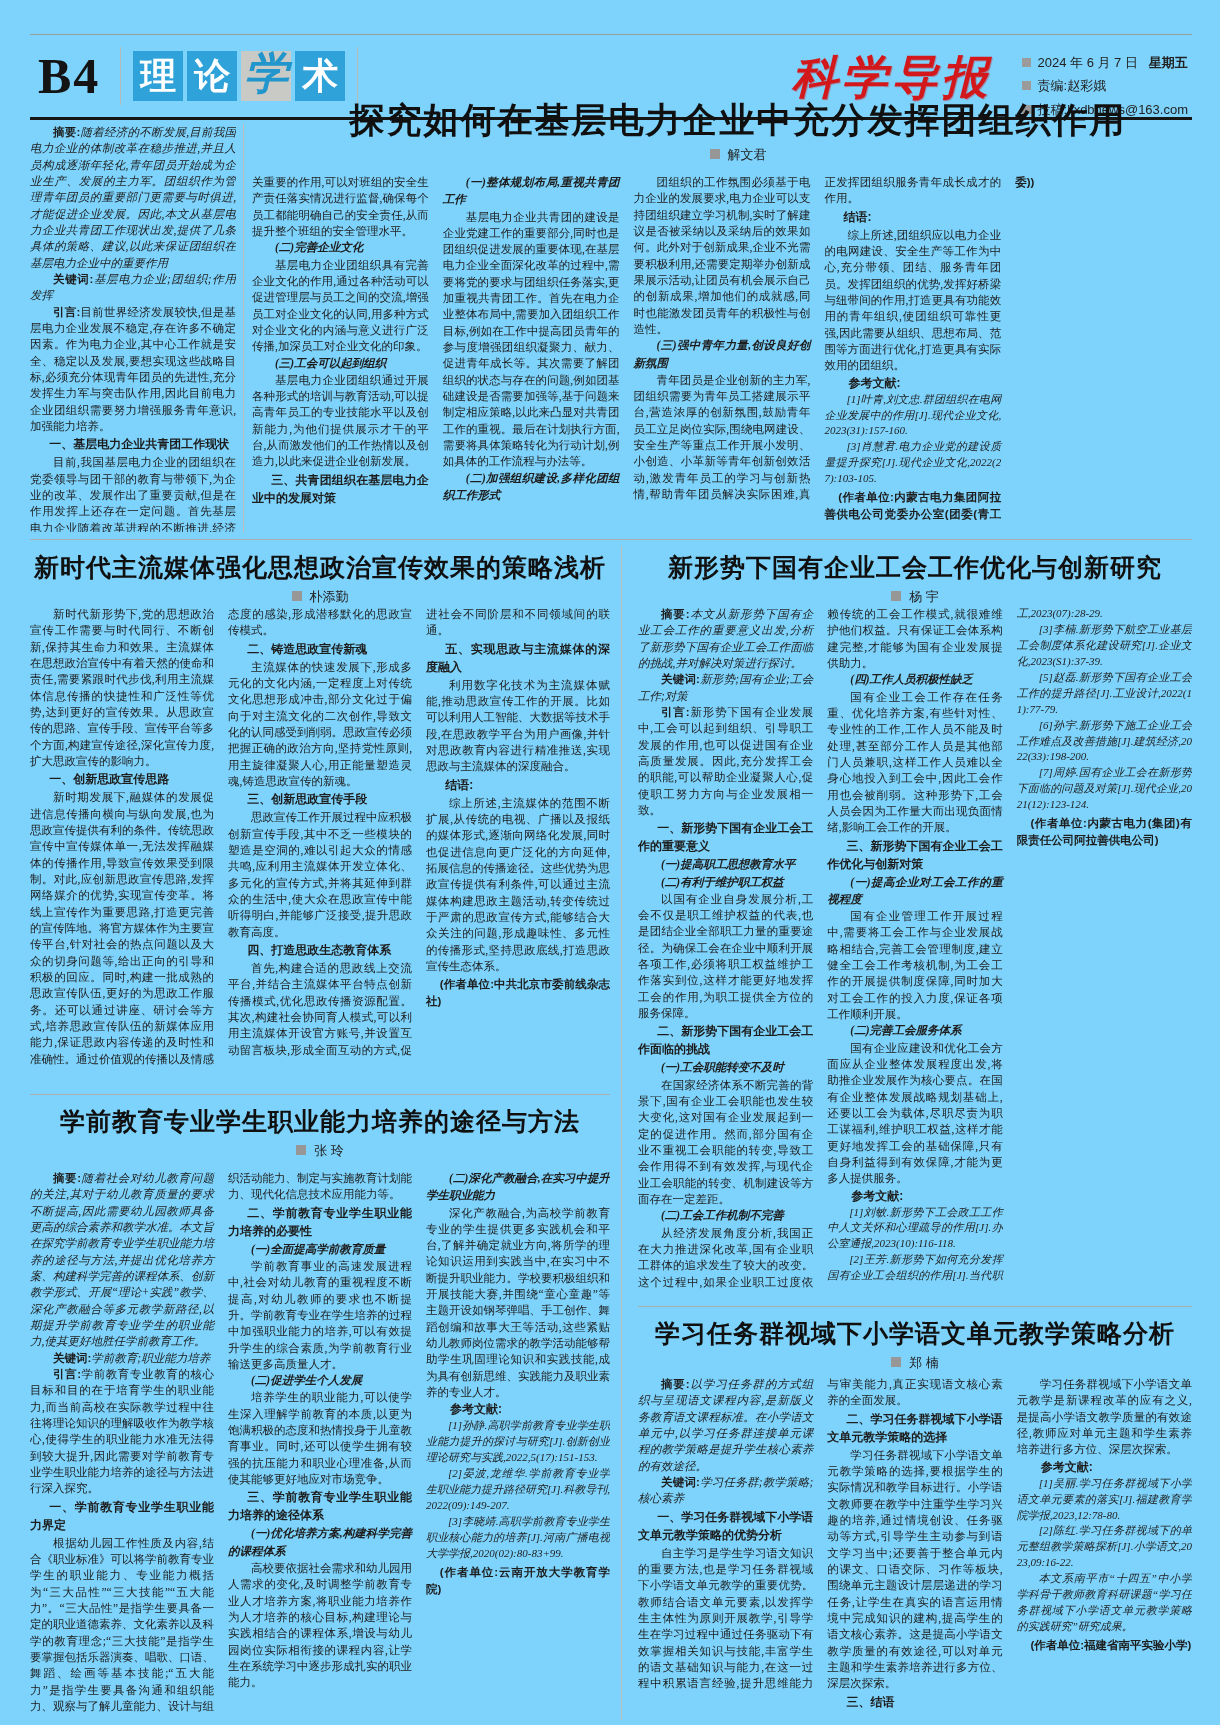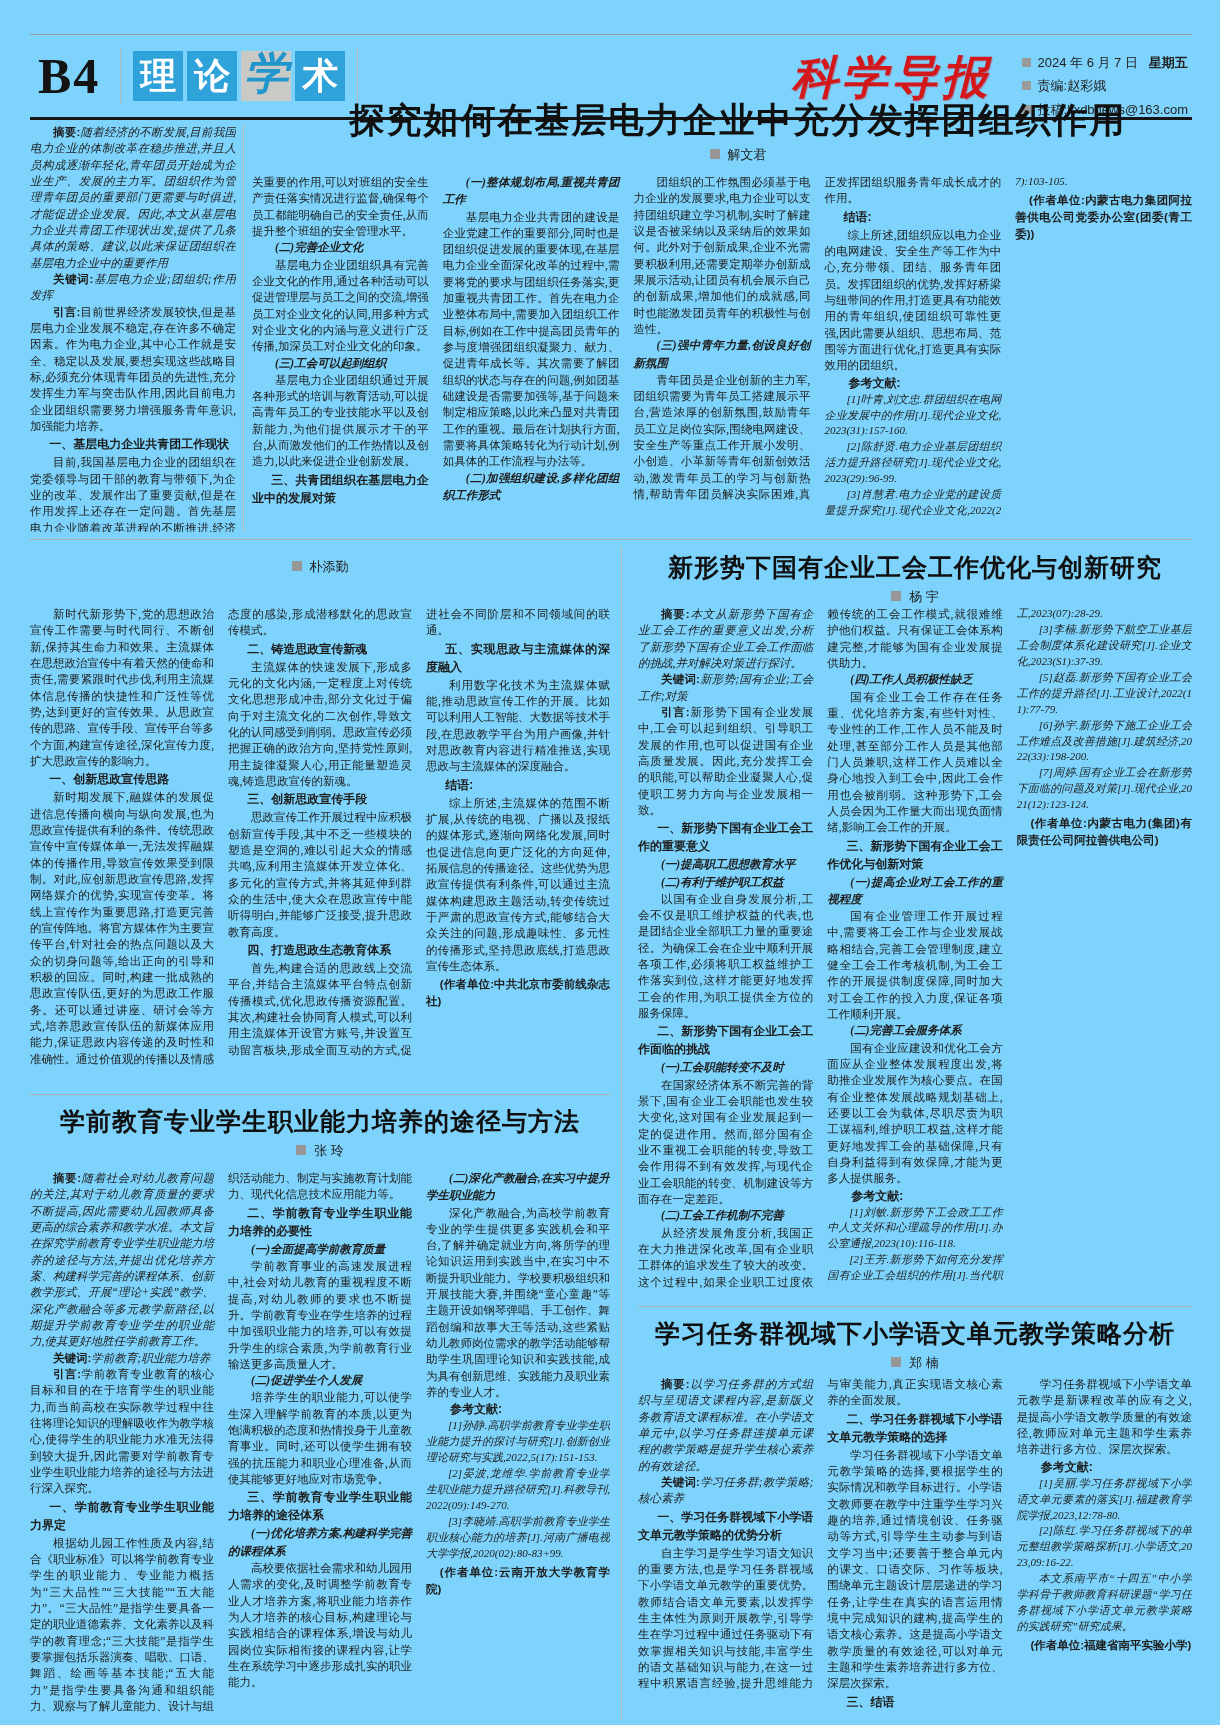--- a/index.html
+++ b/index.html
@@ -104,29 +104,29 @@
       <div class="sub-h">(一)整体规划布局,重视共青团工作</div>
       <p class="bp">基层电力企业共青团的建设是企业党建工作的重要部分,同时也是团组织促进发展的重要体现,在基层电力企业全面深化改革的过程中,需要将党的要求与团组织任务落实,更加重视共青团工作。首先在电力企业整体布局中,需要加入团组织工作目标,例如在工作中提高团员青年的参与度增强团组织凝聚力、献力、促进青年成长等。其次需要了解团组织的状态与存在的问题,例如团基础建设是否需要加强等,基于问题来制定相应策略,以此来凸显对共青团工作的重视。最后在计划执行方面,需要将具体策略转化为行动计划,例如具体的工作流程与办法等。</p>
       <div class="sub-h">(二)加强组织建设,多样化团组织工作形式</div>
       <p class="bp">团组织的工作氛围必须基于电力企业的发展要求,电力企业可以支持团组织建立学习机制,实时了解建议是否被采纳以及采纳后的效果如何。此外对于创新成果,企业不光需要积极利用,还需要定期举办创新成果展示活动,让团员有机会展示自己的创新成果,增加他们的成就感,同时也能激发团员青年的积极性与创造性。</p>
       <div class="sub-h">(三)强中青年力量,创设良好创新氛围</div>
       <p class="bp">青年团员是企业创新的主力军,团组织需要为青年员工搭建展示平台,营造浓厚的创新氛围,鼓励青年员工立足岗位实际,围绕电网建设、安全生产等重点工作开展小发明、小创造、小革新等青年创新创效活动,激发青年员工的学习与创新热情,帮助青年团员解决实际困难,真正发挥团组织服务青年成长成才的作用。</p>
       <div class="sec-h">结语:</div>
       <p class="bp">综上所述,团组织应以电力企业的电网建设、安全生产等工作为中心,充分带领、团结、服务青年团员。发挥团组织的优势,发挥好桥梁与纽带间的作用,打造更具有功能效用的青年组织,使团组织可靠性更强,因此需要从组织、思想布局、范围等方面进行优化,打造更具有实际效用的团组织。</p>
       <div class="refh">参考文献:</div>
       <p class="ref">[1]叶青,刘文忠.群团组织在电网企业发展中的作用[J].现代企业文化,2023(31):157-160.</p>
-      <p class="ref">[2]陈舒贤.电力企业基层团组织活力提升路径研究[J].现代企业文化,2023(29):96-99.</p>
       <p class="ref">[3]肖慧君.电力企业党的建设质量提升探究[J].现代企业文化,2022(27):103-105.</p>
       <p class="au">(作者单位:内蒙古电力集团阿拉善供电公司党委办公室(团委(青工委))</p>
     </div>
 
   <div id="band1-div" class="hdiv"></div>
   <div id="mid-vrule" class="vdiv"></div>
 
   <div id="a2-head">
+    <h2 class="head-md">新时代主流媒体强化思想政治宣传效果的策略浅析</h2>
     <div class="byline"><span class="sq"></span><span>朴添勤</span></div>
   </div>
   <div id="a2-body" class="flow cols c3">
       <p class="bp">新时代新形势下,党的思想政治宣传工作需要与时代同行、不断创新,保持其生命力和效果。主流媒体在思想政治宣传中有着天然的使命和责任,需要紧跟时代步伐,利用主流媒体信息传播的快捷性和广泛性等优势,达到更好的宣传效果。从思政宣传的思路、宣传手段、宣传平台等多个方面,构建宣传途径,深化宣传力度,扩大思政宣传的影响力。</p>
       <div class="sec-h">一、创新思政宣传思路</div>
       <p class="bp">新时期发展下,融媒体的发展促进信息传播向横向与纵向发展,也为思政宣传提供有利的条件。传统思政宣传中宣传媒体单一,无法发挥融媒体的传播作用,导致宣传效果受到限制。对此,应创新思政宣传思路,发挥网络媒介的优势,实现宣传变革。将线上宣传作为重要思路,打造更完善的宣传阵地。将官方媒体作为主要宣传平台,针对社会的热点问题以及大众的切身问题等,给出正向的引导和积极的回应。同时,构建一批成熟的思政宣传队伍,更好的为思政工作服务。还可以通过讲座、研讨会等方式,培养思政宣传队伍的新媒体应用能力,保证思政内容传递的及时性和准确性。通过价值观的传播以及情感态度的感染,形成潜移默化的思政宣传模式。</p>
       <div class="sec-h">二、铸造思政宣传新魂</div>
       <p class="bp">主流媒体的快速发展下,形成多元化的文化内涵,一定程度上对传统文化思想形成冲击,部分文化过于偏向于对主流文化的二次创作,导致文化的认同感受到削弱。思政宣传必须把握正确的政治方向,坚持党性原则,用主旋律凝聚人心,用正能量塑造灵魂,铸造思政宣传的新魂。</p>
       <div class="sec-h">三、创新思政宣传手段</div>
       <p class="bp">思政宣传工作开展过程中应积极创新宣传手段,其中不乏一些模块的塑造是空洞的,难以引起大众的情感共鸣,应利用主流媒体开发立体化、多元化的宣传方式,并将其延伸到群众的生活中,使大众在思政宣传中能听得明白,并能够广泛接受,提升思政教育高度。</p>
@@ -155,21 +155,21 @@
       <p class="bp">学前教育事业的高速发展进程中,社会对幼儿教育的重视程度不断提高,对幼儿教师的要求也不断提升。学前教育专业在学生培养的过程中加强职业能力的培养,可以有效提升学生的综合素质,为学前教育行业输送更多高质量人才。</p>
       <div class="sub-h">(二)促进学生个人发展</div>
       <p class="bp">培养学生的职业能力,可以使学生深入理解学前教育的本质,以更为饱满积极的态度和热情投身于儿童教育事业。同时,还可以使学生拥有较强的抗压能力和职业心理准备,从而使其能够更好地应对市场竞争。</p>
       <div class="sec-h">三、学前教育专业学生职业能力培养的途径体系</div>
       <div class="sub-h">(一)优化培养方案,构建科学完善的课程体系</div>
       <p class="bp">高校要依据社会需求和幼儿园用人需求的变化,及时调整学前教育专业人才培养方案,将职业能力培养作为人才培养的核心目标,构建理论与实践相结合的课程体系,增设与幼儿园岗位实际相衔接的课程内容,让学生在系统学习中逐步形成扎实的职业能力。</p>
       <div class="sub-h">(二)深化产教融合,在实习中提升学生职业能力</div>
       <p class="bp">深化产教融合,为高校学前教育专业的学生提供更多实践机会和平台,了解并确定就业方向,将所学的理论知识运用到实践当中,在实习中不断提升职业能力。学校要积极组织和开展技能大赛,并围绕“童心童趣”等主题开设如钢琴弹唱、手工创作、舞蹈创编和故事大王等活动,这些紧贴幼儿教师岗位需求的教学活动能够帮助学生巩固理论知识和实践技能,成为具有创新思维、实践能力及职业素养的专业人才。</p>
       <div class="refh">参考文献:</div>
       <p class="ref">[1]孙静.高职学前教育专业学生职业能力提升的探讨与研究[J].创新创业理论研究与实践,2022,5(17):151-153.</p>
-      <p class="ref">[2]晏波,龙维华.学前教育专业学生职业能力提升路径研究[J].科教导刊,2022(09):149-270.</p>
+      <p class="ref">[2]晏波,龙维华.学前教育专业学生职业能力提升路径研究[J].科教导刊,2022(09):149-207.</p>
       <p class="ref">[3]李晓靖.高职学前教育专业学生职业核心能力的培养[J].河南广播电视大学学报,2020(02):80-83+99.</p>
       <p class="au">(作者单位:云南开放大学教育学院)</p>
     </div>
 
   <div id="a3-head">
     <h2 class="head-md">新形势下国有企业工会工作优化与创新研究</h2>
     <div class="byline"><span class="sq"></span><span>杨 宇</span></div>
   </div>
   <div id="a3-body" class="flow cols c3">
       <p class="fs"><strong>摘要:</strong>本文从新形势下国有企业工会工作的重要意义出发,分析了新形势下国有企业工会工作面临的挑战,并对解决对策进行探讨。</p>

